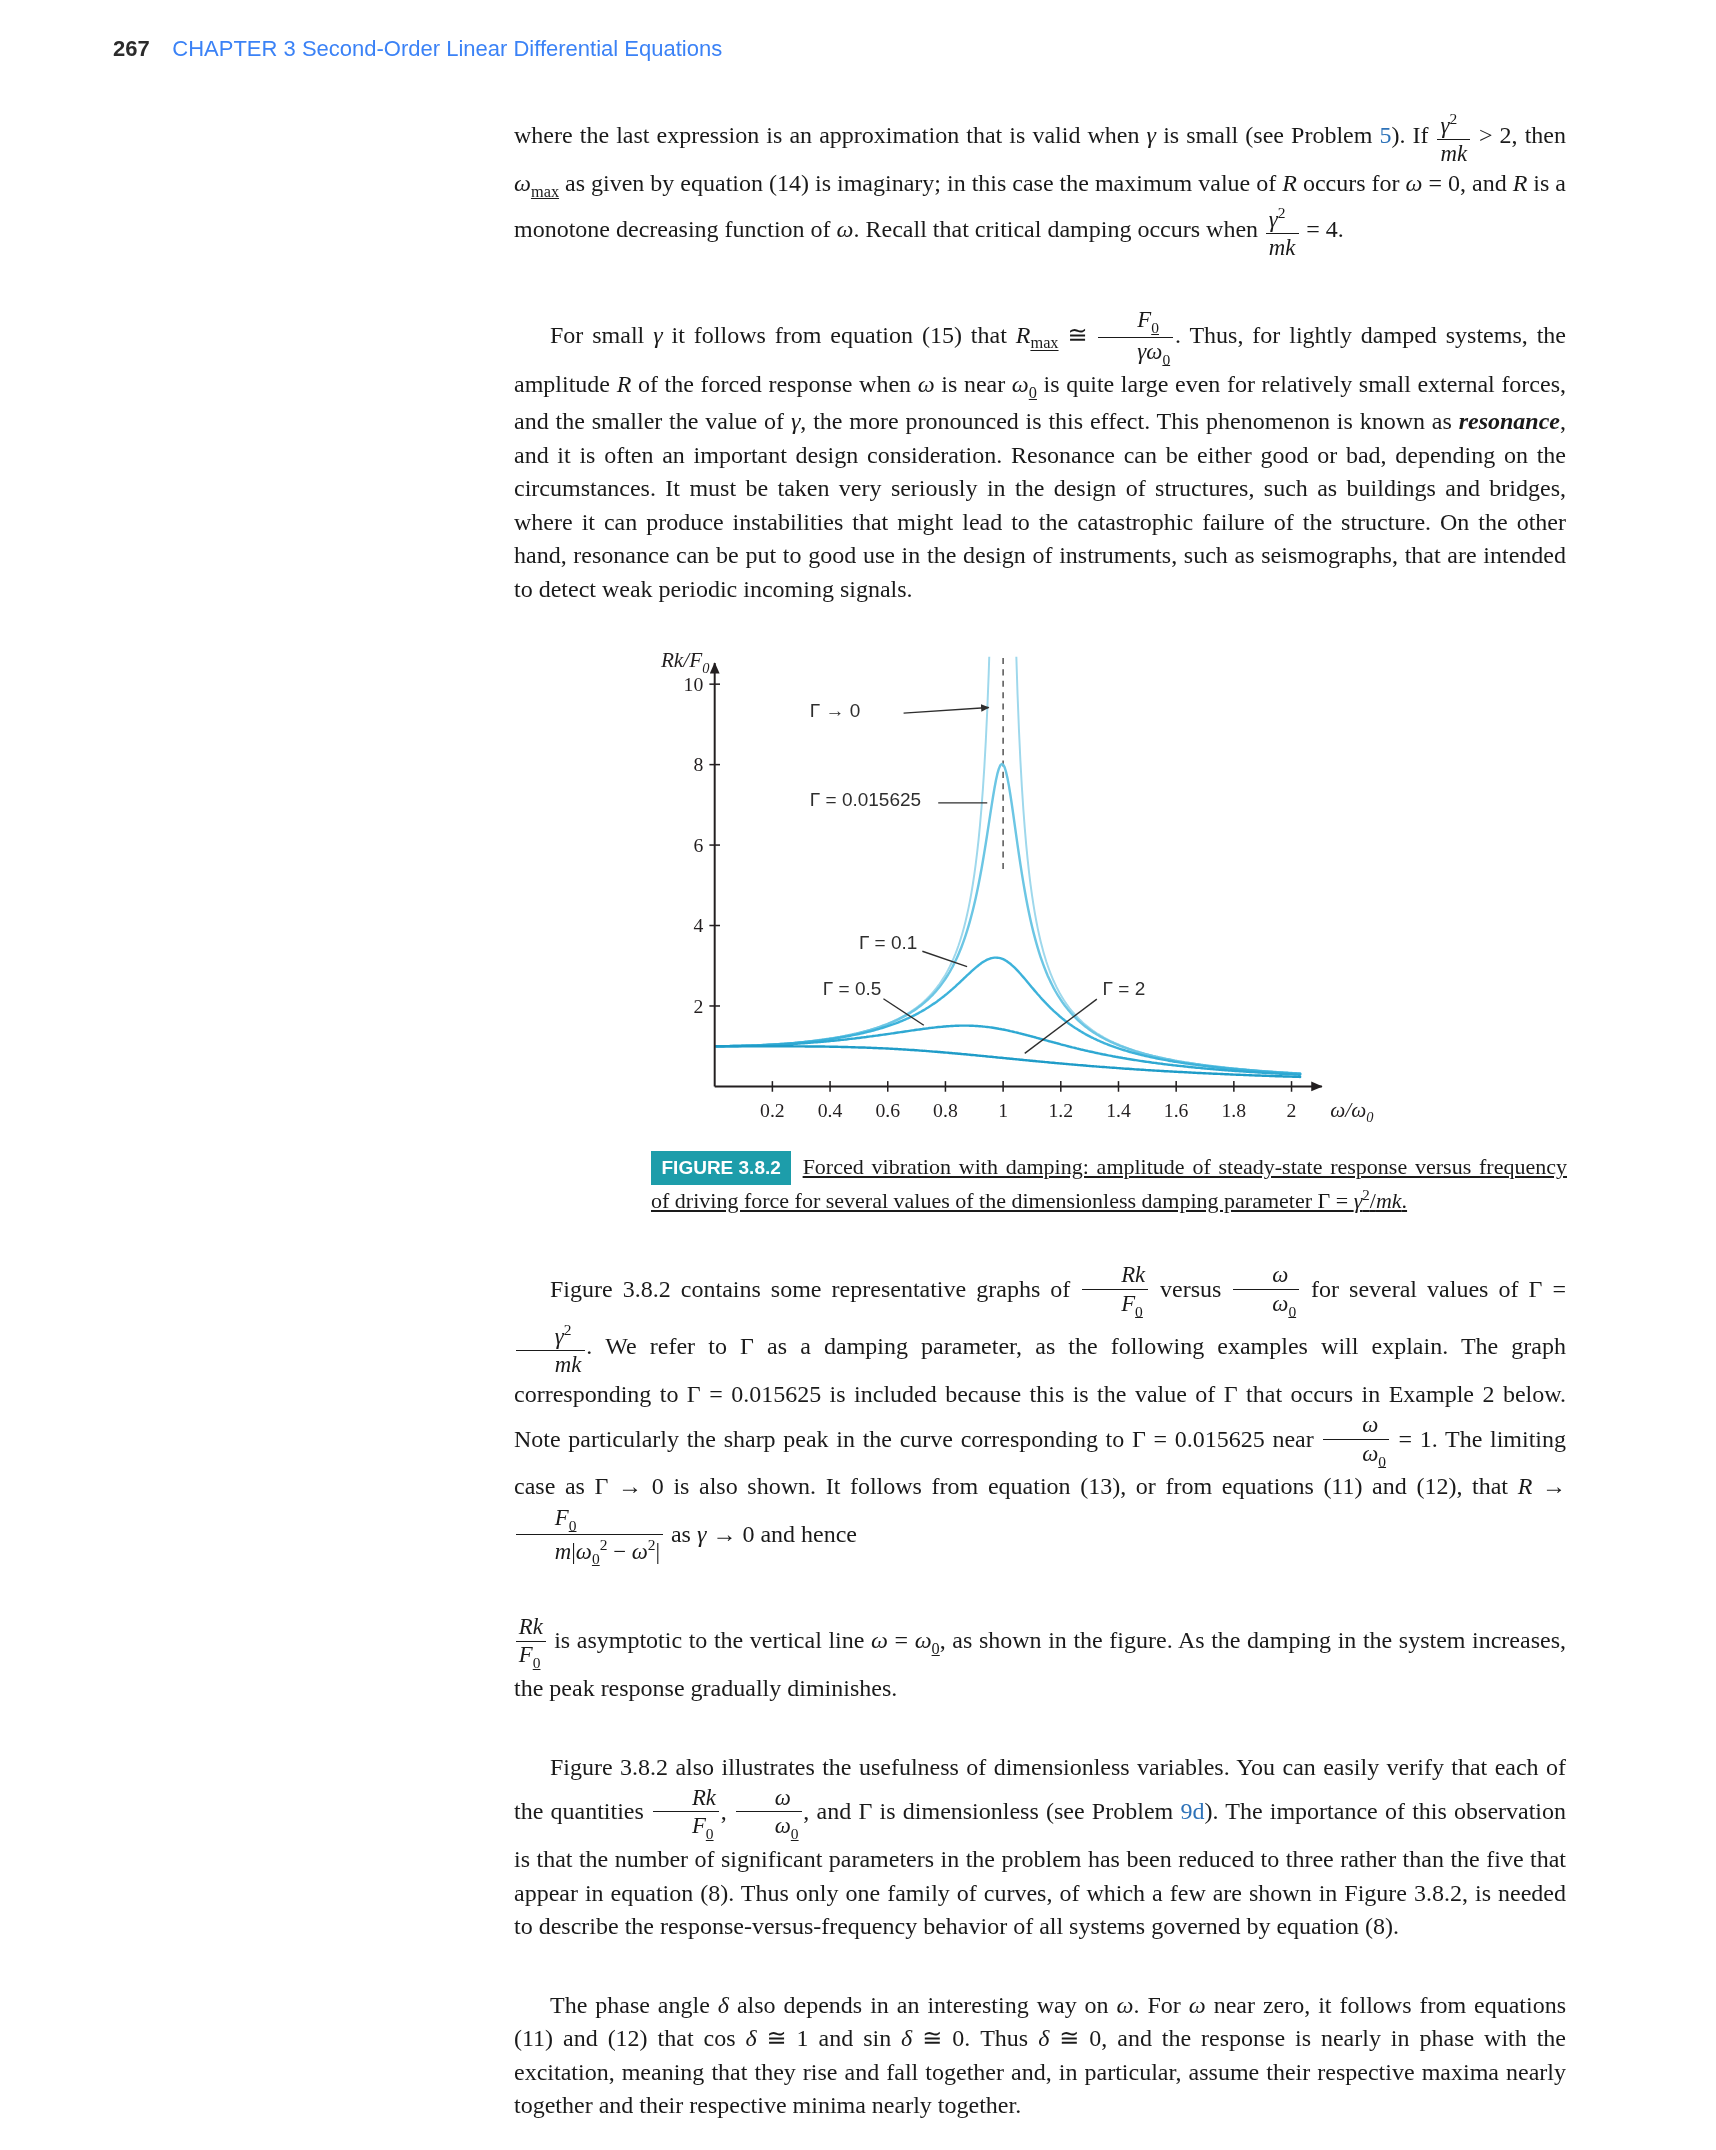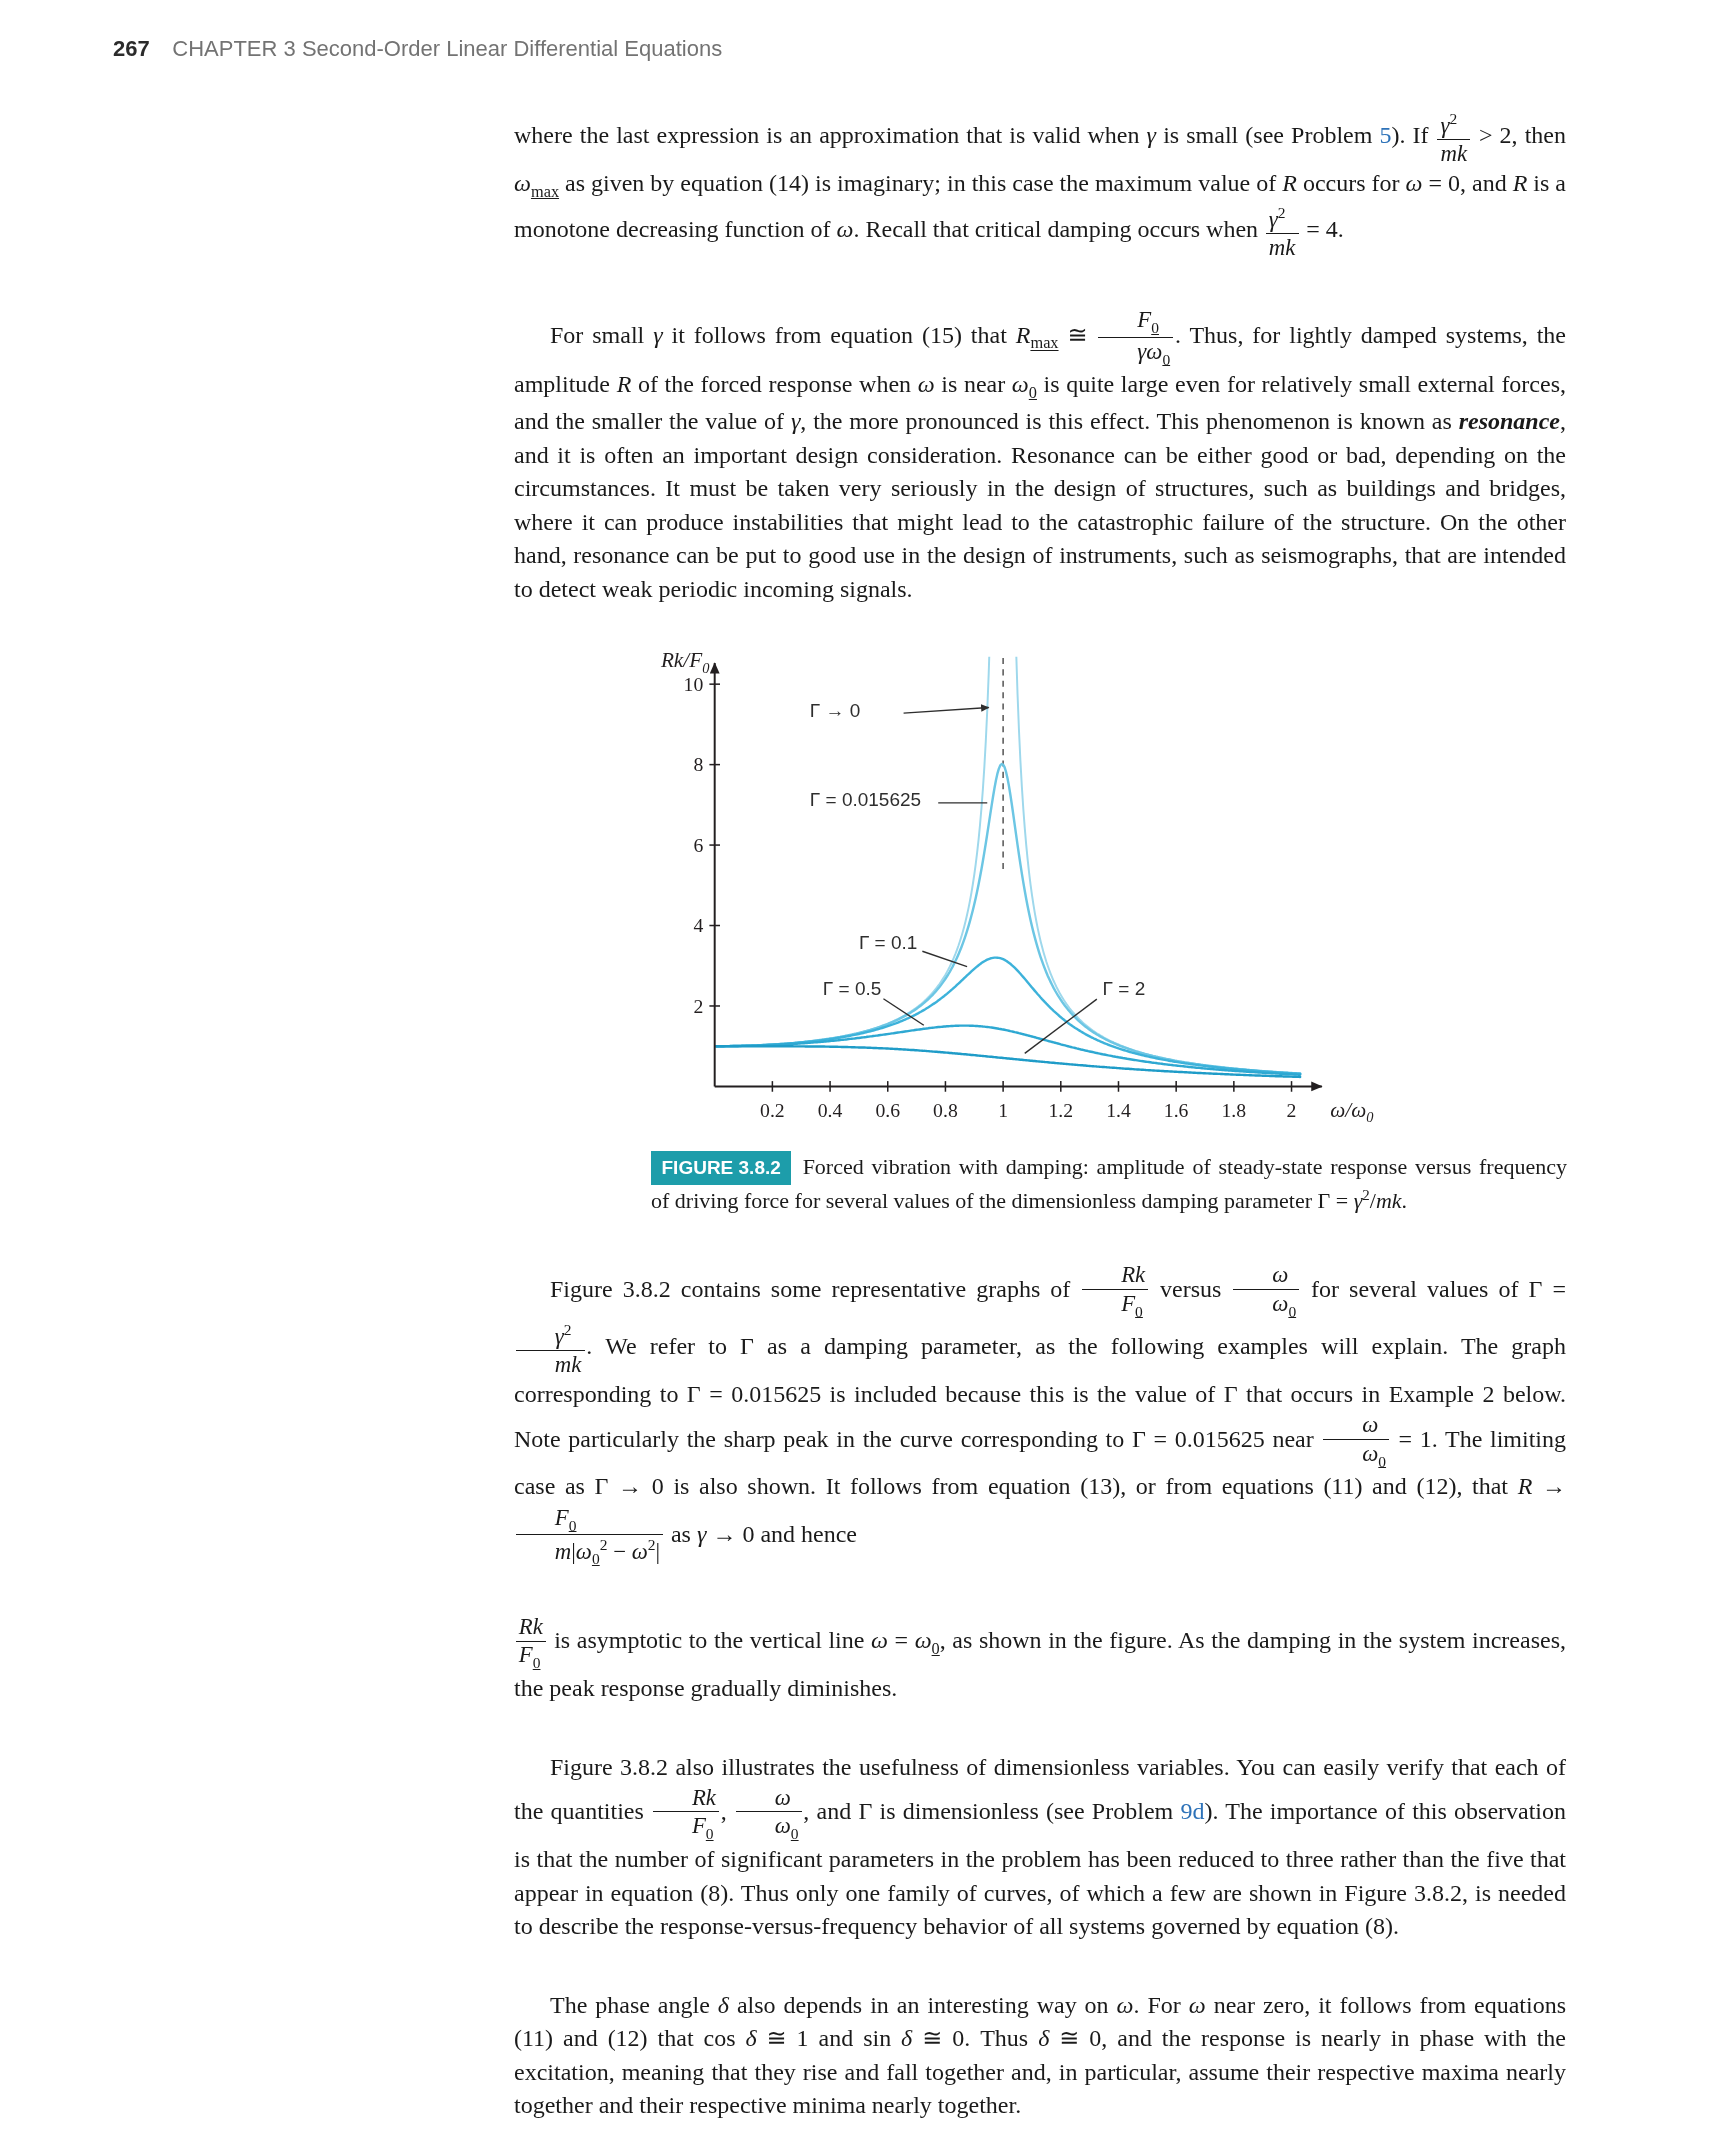--- a/index.html
+++ b/index.html
@@ -4,42 +4,42 @@
 <style>
   * { margin:0; padding:0; box-sizing:border-box; }
   html,body { background:#ffffff; }
   .page {
     width:1717px; min-height:2151px; background:#fff; position:relative;
     font-family:"Liberation Serif","DejaVu Serif",serif; color:#1a1a1a;
     padding:36px 110px 32px 113px; overflow:hidden;
   }
   header { font-family:"Liberation Sans","DejaVu Sans",sans-serif; font-size:22px; }
   .pagenum { font-weight:bold; color:#2b2b2b; margin-right:22.6px; }
-  .runhead { color:#737373; }
+  .runhead { color:#3b82f6; }
   .body-col { margin-left:401px; margin-top:47px; width:1052px; }
   p.body {
     font-size:24px; line-height:1.40; text-align:justify; color:#1a1a1a;margin-top:45px;
   }
   p.indent { text-indent:36px; }
   .link { color:#2d72b8; }
   b { font-weight:bold;font-style:italic; }
   i { font-style:italic; }
   sup { font-size:0.68em; }
   sub { font-size:0.68em;text-decoration:underline; }
   .frac {
     display:inline-block; vertical-align:middle; text-align:left;
     font-size:0.95em; line-height:1.12; padding:0.8px 1.6px;
   }
   .frac .fnum { display:block; border-bottom:1.6px solid #1a1a1a; padding:0 3.2px 0.8px; }
   .frac .fden { display:block; padding:0.8px 3.2px 0; }
   .figure { margin:24px 0 19.4px 0; }
   .figure svg { display:block; margin-left:121px; }
   .figcap {
     margin:19.4px 0 24px 137px; width:916px;
-    font-size:22px; line-height:1.42; text-align:justify;
+    font-size:22px; line-height:1.42; text-align:justify;text-decoration:underline;
   }
   .figtag {
     display:inline-block; background:#1d9daa; color:#fff;
     font-family:"Liberation Sans","DejaVu Sans",sans-serif; font-weight:bold;
     font-size:19px; padding:4px 10.5px 3.2px; margin-right:11.3px;
   }
   .tick { font-family:"Liberation Serif","DejaVu Serif",serif; font-size:26px; fill:#231f20; }
   .axlab { font-family:"Liberation Serif","DejaVu Serif",serif; font-style:italic; font-size:28px; fill:#231f20; }
   .ann { font-family:"Liberation Sans","DejaVu Sans",sans-serif; font-size:25px; fill:#2e2e2e; }
 </style>

